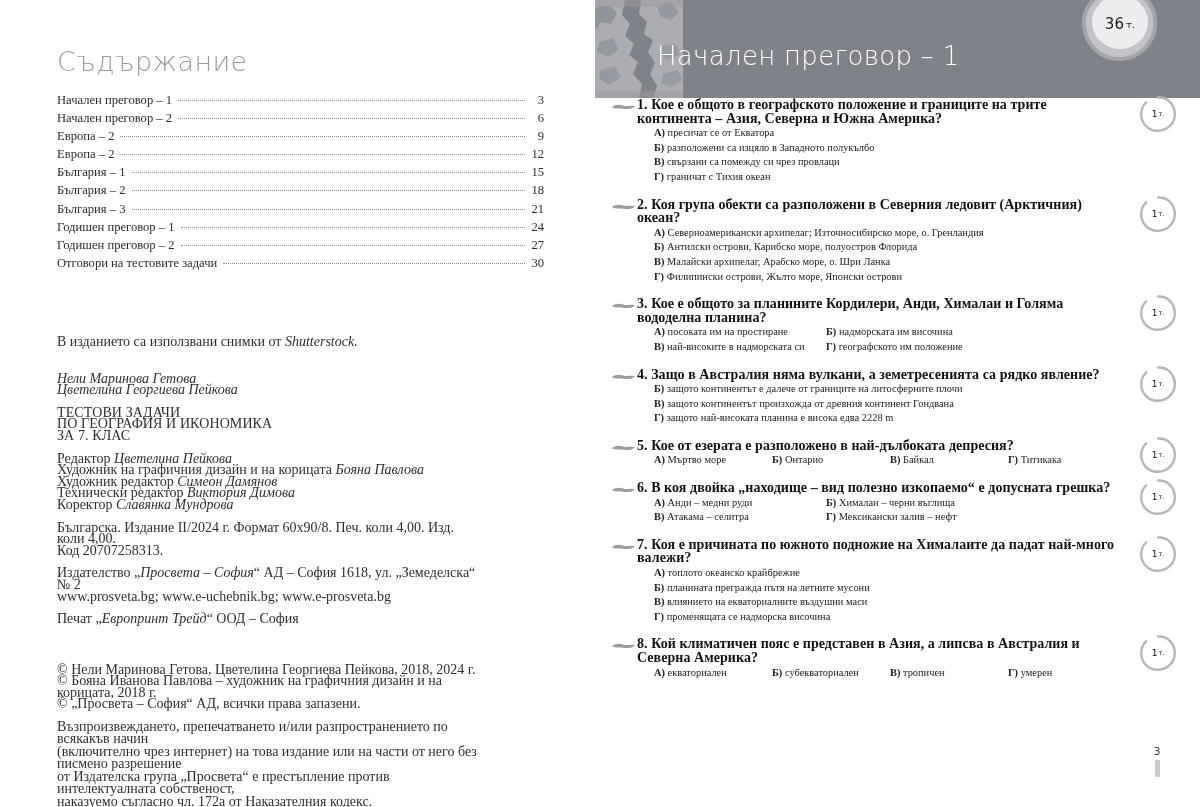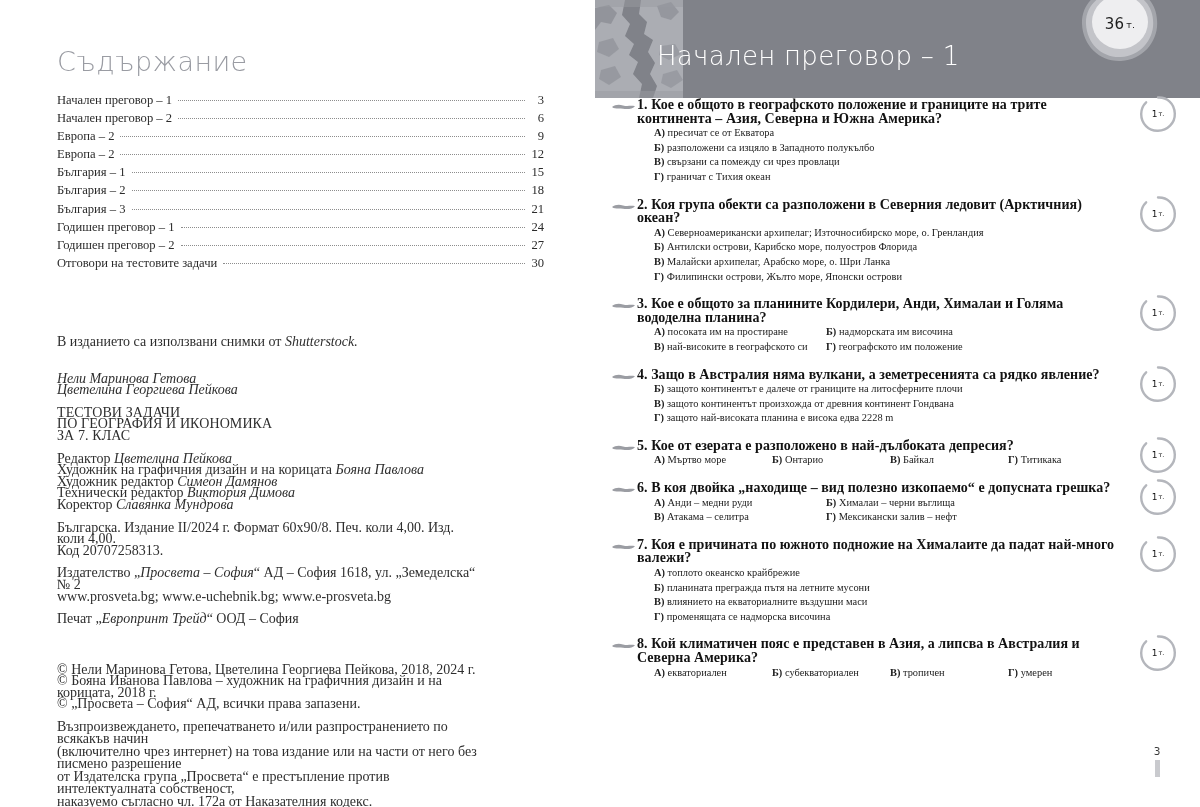--- a/index.html
+++ b/index.html
@@ -379,21 +379,21 @@
             </div></div>
         </div>
         <div class="question">
           <svg class="q-dash" viewBox="0 0 23 6">
             <path d="M0 3 C3 0.6 7 0.2 11 1.4 C15 2.6 19 1.2 23 2.2 C21 4.6 16 5.6 11 4.8 C6.5 4.1 3 5.4 0 3 Z" fill="#9b9da3"></path>
           </svg>
           <div class="q-head"><span>3.</span> <span>Кое е общото за планините Кордилери, Анди, Хималаи и Голяма вододелна планина?</span></div>
           <div class="opts two-col">
             <div class="opt"><span class="ltr">А)</span> <span>посоката им на простиране</span></div>
             <div class="opt"><span class="ltr">Б)</span> <span>надморската им височина</span></div>
-            <div class="opt"><span class="ltr">В)</span> <span>най-високите в географското си</span></div>
+            <div class="opt"><span class="ltr">В)</span> <span>най-високите в надморската си</span></div>
             <div class="opt"><span class="ltr">Г)</span> <span>географското им положение</span></div>
           </div>
           <div class="badge-pt"><svg viewBox="0 0 38 38">
               <path d="M19 2.5 C28 2 35.5 8.5 35.8 18.5 C36.2 28 28.5 35.5 19 35.8 C9.5 36.2 2.2 28.5 2.2 19 C2.2 9.5 9.5 3 19 2.5 Z" fill="none" stroke="#b4b6bc" stroke-width="2.4" stroke-linecap="round" stroke-dasharray="92 14"></path>
             </svg><div class="bp-text">
               <span>1</span>
               <span class="unit">т.</span>
             </div></div>
         </div>
         <div class="question">

